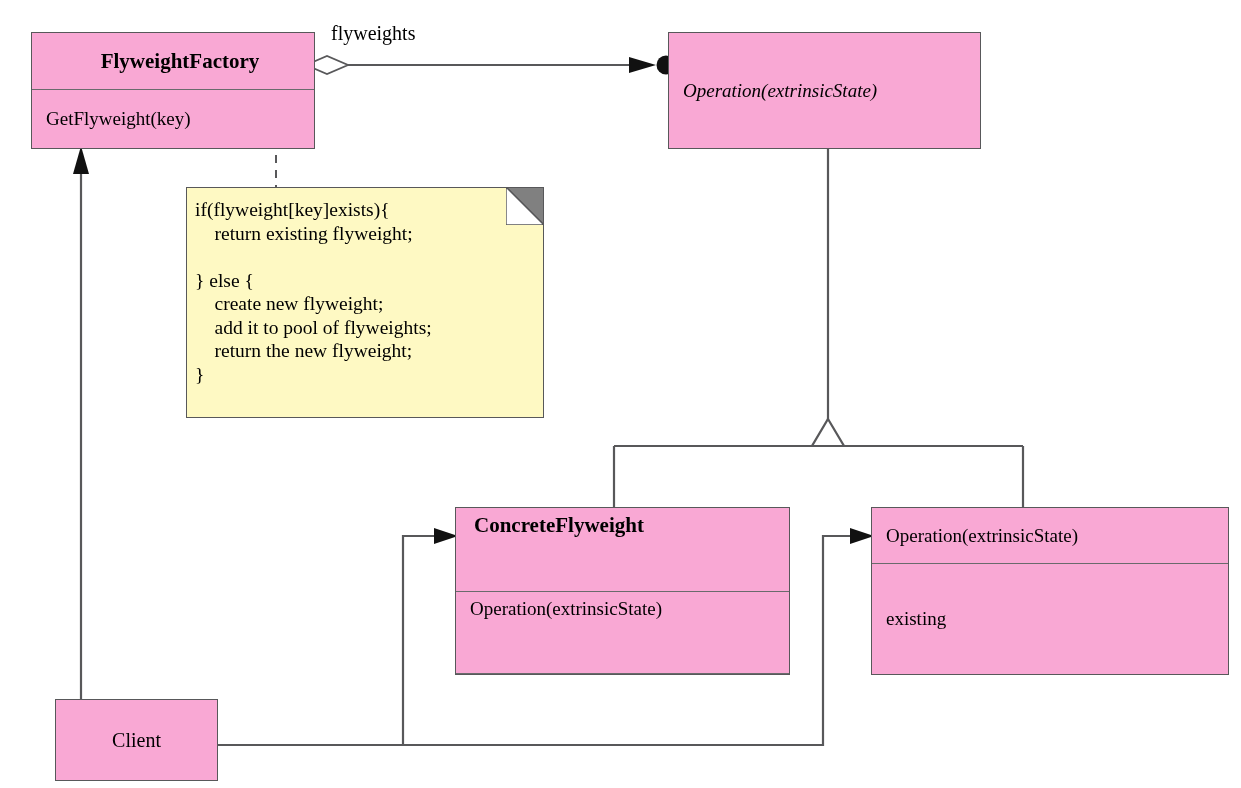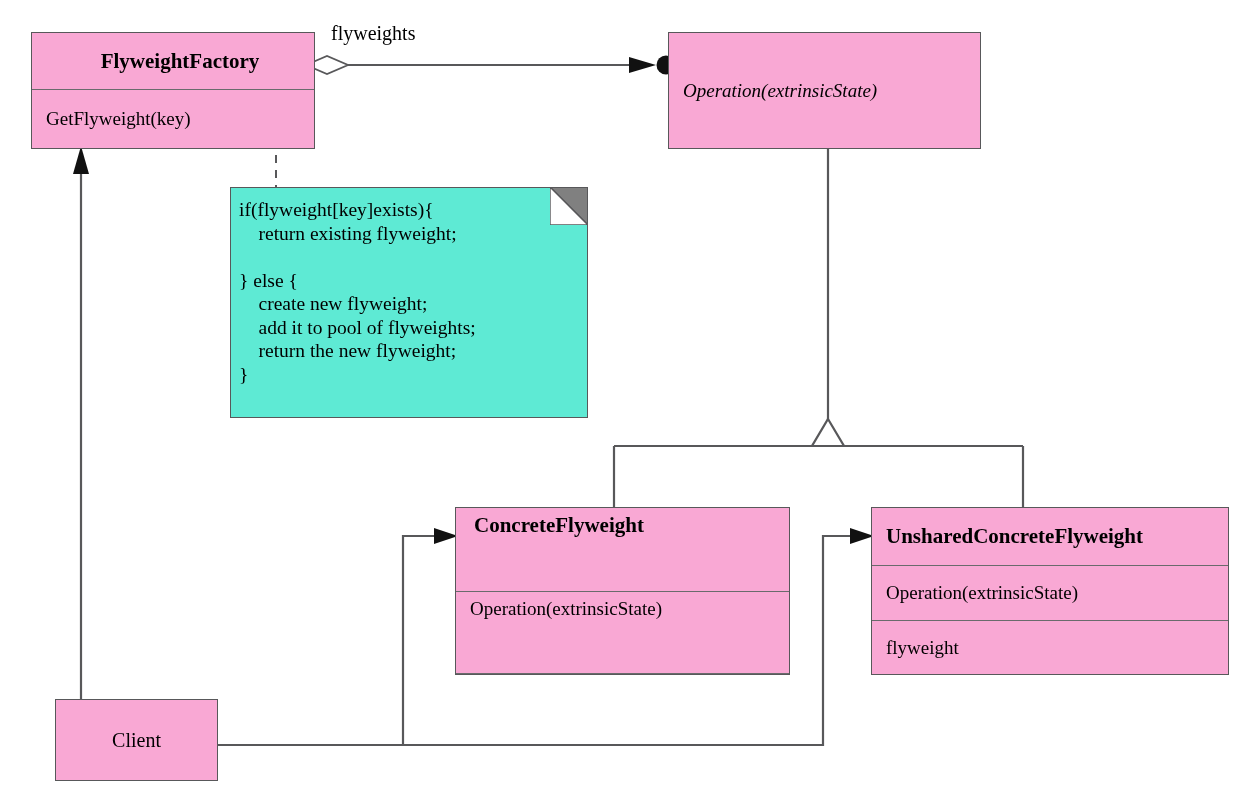--- a/index.html
+++ b/index.html
@@ -36,25 +36,24 @@
   .cmp-name{justify-content:center;font-weight:bold;font-size:21px;}
   .cmp-name.abstract{font-style:italic;}
   .cmp-member{font-size:19px;font-weight:normal;}
   .cmp-member.abstract{font-style:italic;}
   .cmp-plain{justify-content:center;font-size:20px;font-weight:normal;}
 
   
   .uml-note{
     position:absolute;
     box-sizing:border-box;
-    background:#5eead4;
+    background:#fef9c3;
     border:1.6px solid #58585a;
     z-index:6;
     overflow:hidden;
-    margin-left:44px;
   }
   .note-text{
     position:relative;
     z-index:2;
     font-size:19.5px;
     line-height:23.5px;
     white-space:pre;
     padding:10px 0 0 8px;
   }
   .note-fold{
@@ -164,22 +163,21 @@
 }</div>
   </div>
 
   <div class="uml-class" style="left:455px;top:507px;width:335px;height:168px;gap:47px;">
     <div class="uml-compartment cmp-name" style="height:57px;justify-content:flex-start;padding-left:18px;">ConcreteFlyweight</div>
     <div class="uml-compartment cmp-member" style="height:55px;">Operation(extrinsicState)</div>
     <div class="uml-compartment cmp-member" style="flex:1;">intrinsicState</div>
   </div>
 
   <div class="uml-class" style="left:871px;top:507px;width:358px;height:168px;">
-    <div class="uml-compartment cmp-name" style="height:57px;justify-content:flex-start;padding-left:14px;">UnsharedConcreteFlyweight</div>
     <div class="uml-compartment cmp-member" style="height:55px;">Operation(extrinsicState)</div>
-    <div class="uml-compartment cmp-member" style="flex:1;">flyweight</div>
+    <div class="uml-compartment cmp-member" style="flex:1;">existing</div>
   </div>
 
   <div class="uml-class" style="left:27px;top:699px;width:163px;height:82px;margin-left:28px;">
     <div class="uml-compartment cmp-plain" style="flex:1;padding-left:0;">Client</div>
   </div>
 
 </div>
 
 </body></html>

